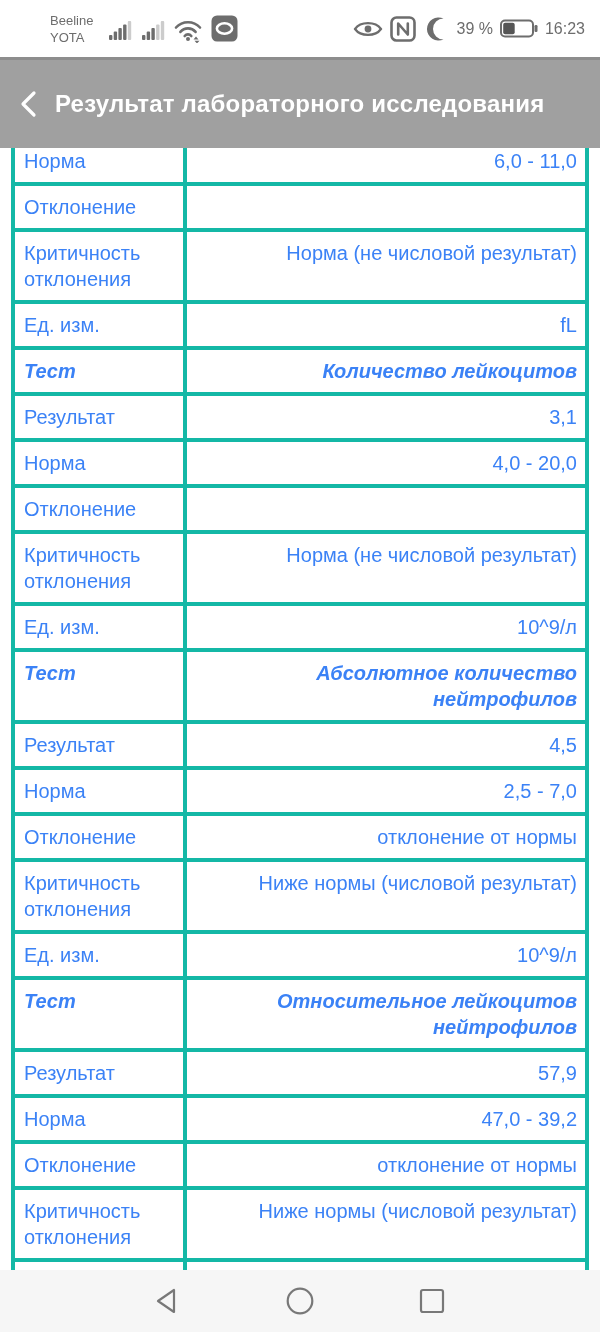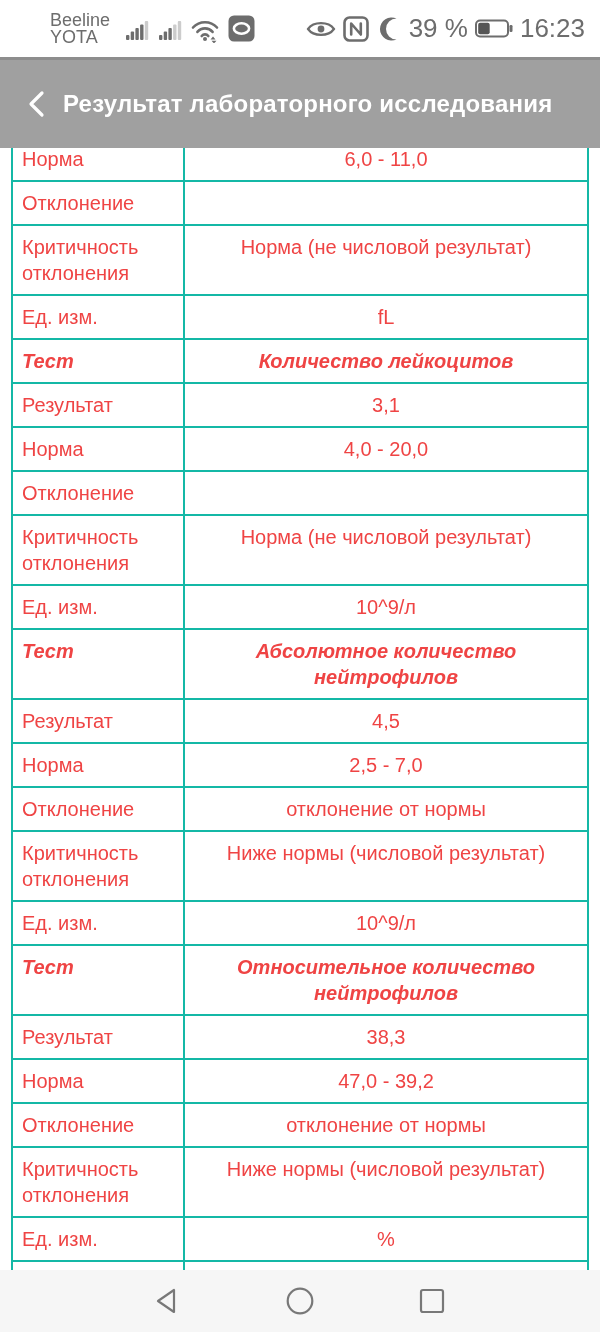--- a/index.html
+++ b/index.html
@@ -4,35 +4,35 @@
 <style>
   * { margin:0; padding:0; box-sizing:border-box; }
   html,body { width:600px; }
   body { font-family:"Liberation Sans","DejaVu Sans",sans-serif; background:#ffffff; }
   .screen { width:600px; height:1332px; position:relative; overflow:hidden; background:#fff; display:flex; flex-direction:column; }
 
   
   .status-bar { height:57px; background:#ffffff; display:flex; align-items:center; justify-content:space-between; padding:0 15px 0 50px; flex:0 0 auto; }
   .sb-left { display:flex; align-items:center; gap:9px; }
   .sb-right { display:flex; align-items:center; gap:7px; }
-  .carrier { display:flex; flex-direction:column; font-size:18px; line-height:17px; color:#6d6d6d; margin-right:6px; }
-  .sb-text { font-size:26px; color:#6d6d6d; }
+  .carrier { display:flex; flex-direction:column; font-size:13px; line-height:17px; color:#6d6d6d; margin-right:6px; }
+  .sb-text { font-size:16px; color:#6d6d6d; }
   .icon svg { display:block; }
 
   
-  .header { height:91px; background:#a0a0a0; border-top:3px solid #8d8d8d; display:flex; align-items:center; padding-left:26px; flex:0 0 auto; }
+  .header { height:91px; background:#a0a0a0; border-top:3px solid #8d8d8d; display:flex; align-items:center; padding-left:18px; flex:0 0 auto; }
   .back-btn { display:flex; align-items:center; margin-right:15px; cursor:pointer; }
   .page-title { color:#ffffff; font-size:24px; font-weight:600; letter-spacing:.2px; white-space:nowrap; }
 
   
   .content { flex:0 0 auto; height:1122px; padding:0 11px; overflow:hidden; background:#fff; }
   table.lab { width:100%; border-collapse:collapse; margin-top:-12px; table-layout:fixed; }
-  table.lab td { border:2px solid #14b8a6; font-size:20px; line-height:26px; color:#ef4444; vertical-align:top; background:#fff; }
+  table.lab td { border:4px solid #14b8a6; font-size:20px; line-height:26px; color:#3b82f6; vertical-align:top; background:#fff; }
   td.label-cell { width:172px; padding:8px 6px 8px 9px; text-align:left; }
-  td.value-cell { padding:8px 8px; text-align:center; }
+  td.value-cell { padding:8px 8px; text-align:right; }
   tr.bold-row td { font-weight:700;font-style:italic; }
   tr.bold-row .val { display:inline-block; max-width:320px; }
   tr.partial-row td { height:26px; }
 
   
   .nav-bar { flex:1 1 auto; background:#f6f6f6; display:flex; align-items:center; justify-content:center; gap:100px; }
   .nav-btn { width:32px; height:32px; display:flex; align-items:center; justify-content:center; cursor:pointer; }
 </style>
 </head>
 <body>
@@ -181,25 +181,25 @@
           <tr>
             <td class="label-cell">Критичность отклонения</td>
             <td class="value-cell"><span class="val">Ниже нормы (числовой результат)</span></td>
           </tr>
           <tr>
             <td class="label-cell">Ед. изм.</td>
             <td class="value-cell"><span class="val">10^9/л</span></td>
           </tr>
           <tr class="bold-row">
             <td class="label-cell">Тест</td>
-            <td class="value-cell"><span class="val">Относительное количество нейтрофилов</span></td>
+            <td class="value-cell"><span class="val">Относительное лейкоцитов нейтрофилов</span></td>
           </tr>
           <tr>
             <td class="label-cell">Результат</td>
-            <td class="value-cell"><span class="val">38,3</span></td>
+            <td class="value-cell"><span class="val">57,9</span></td>
           </tr>
           <tr>
             <td class="label-cell">Норма</td>
             <td class="value-cell"><span class="val">47,0 - 39,2</span></td>
           </tr>
           <tr>
             <td class="label-cell">Отклонение</td>
             <td class="value-cell"><span class="val">отклонение от нормы</span></td>
           </tr>
           <tr>

